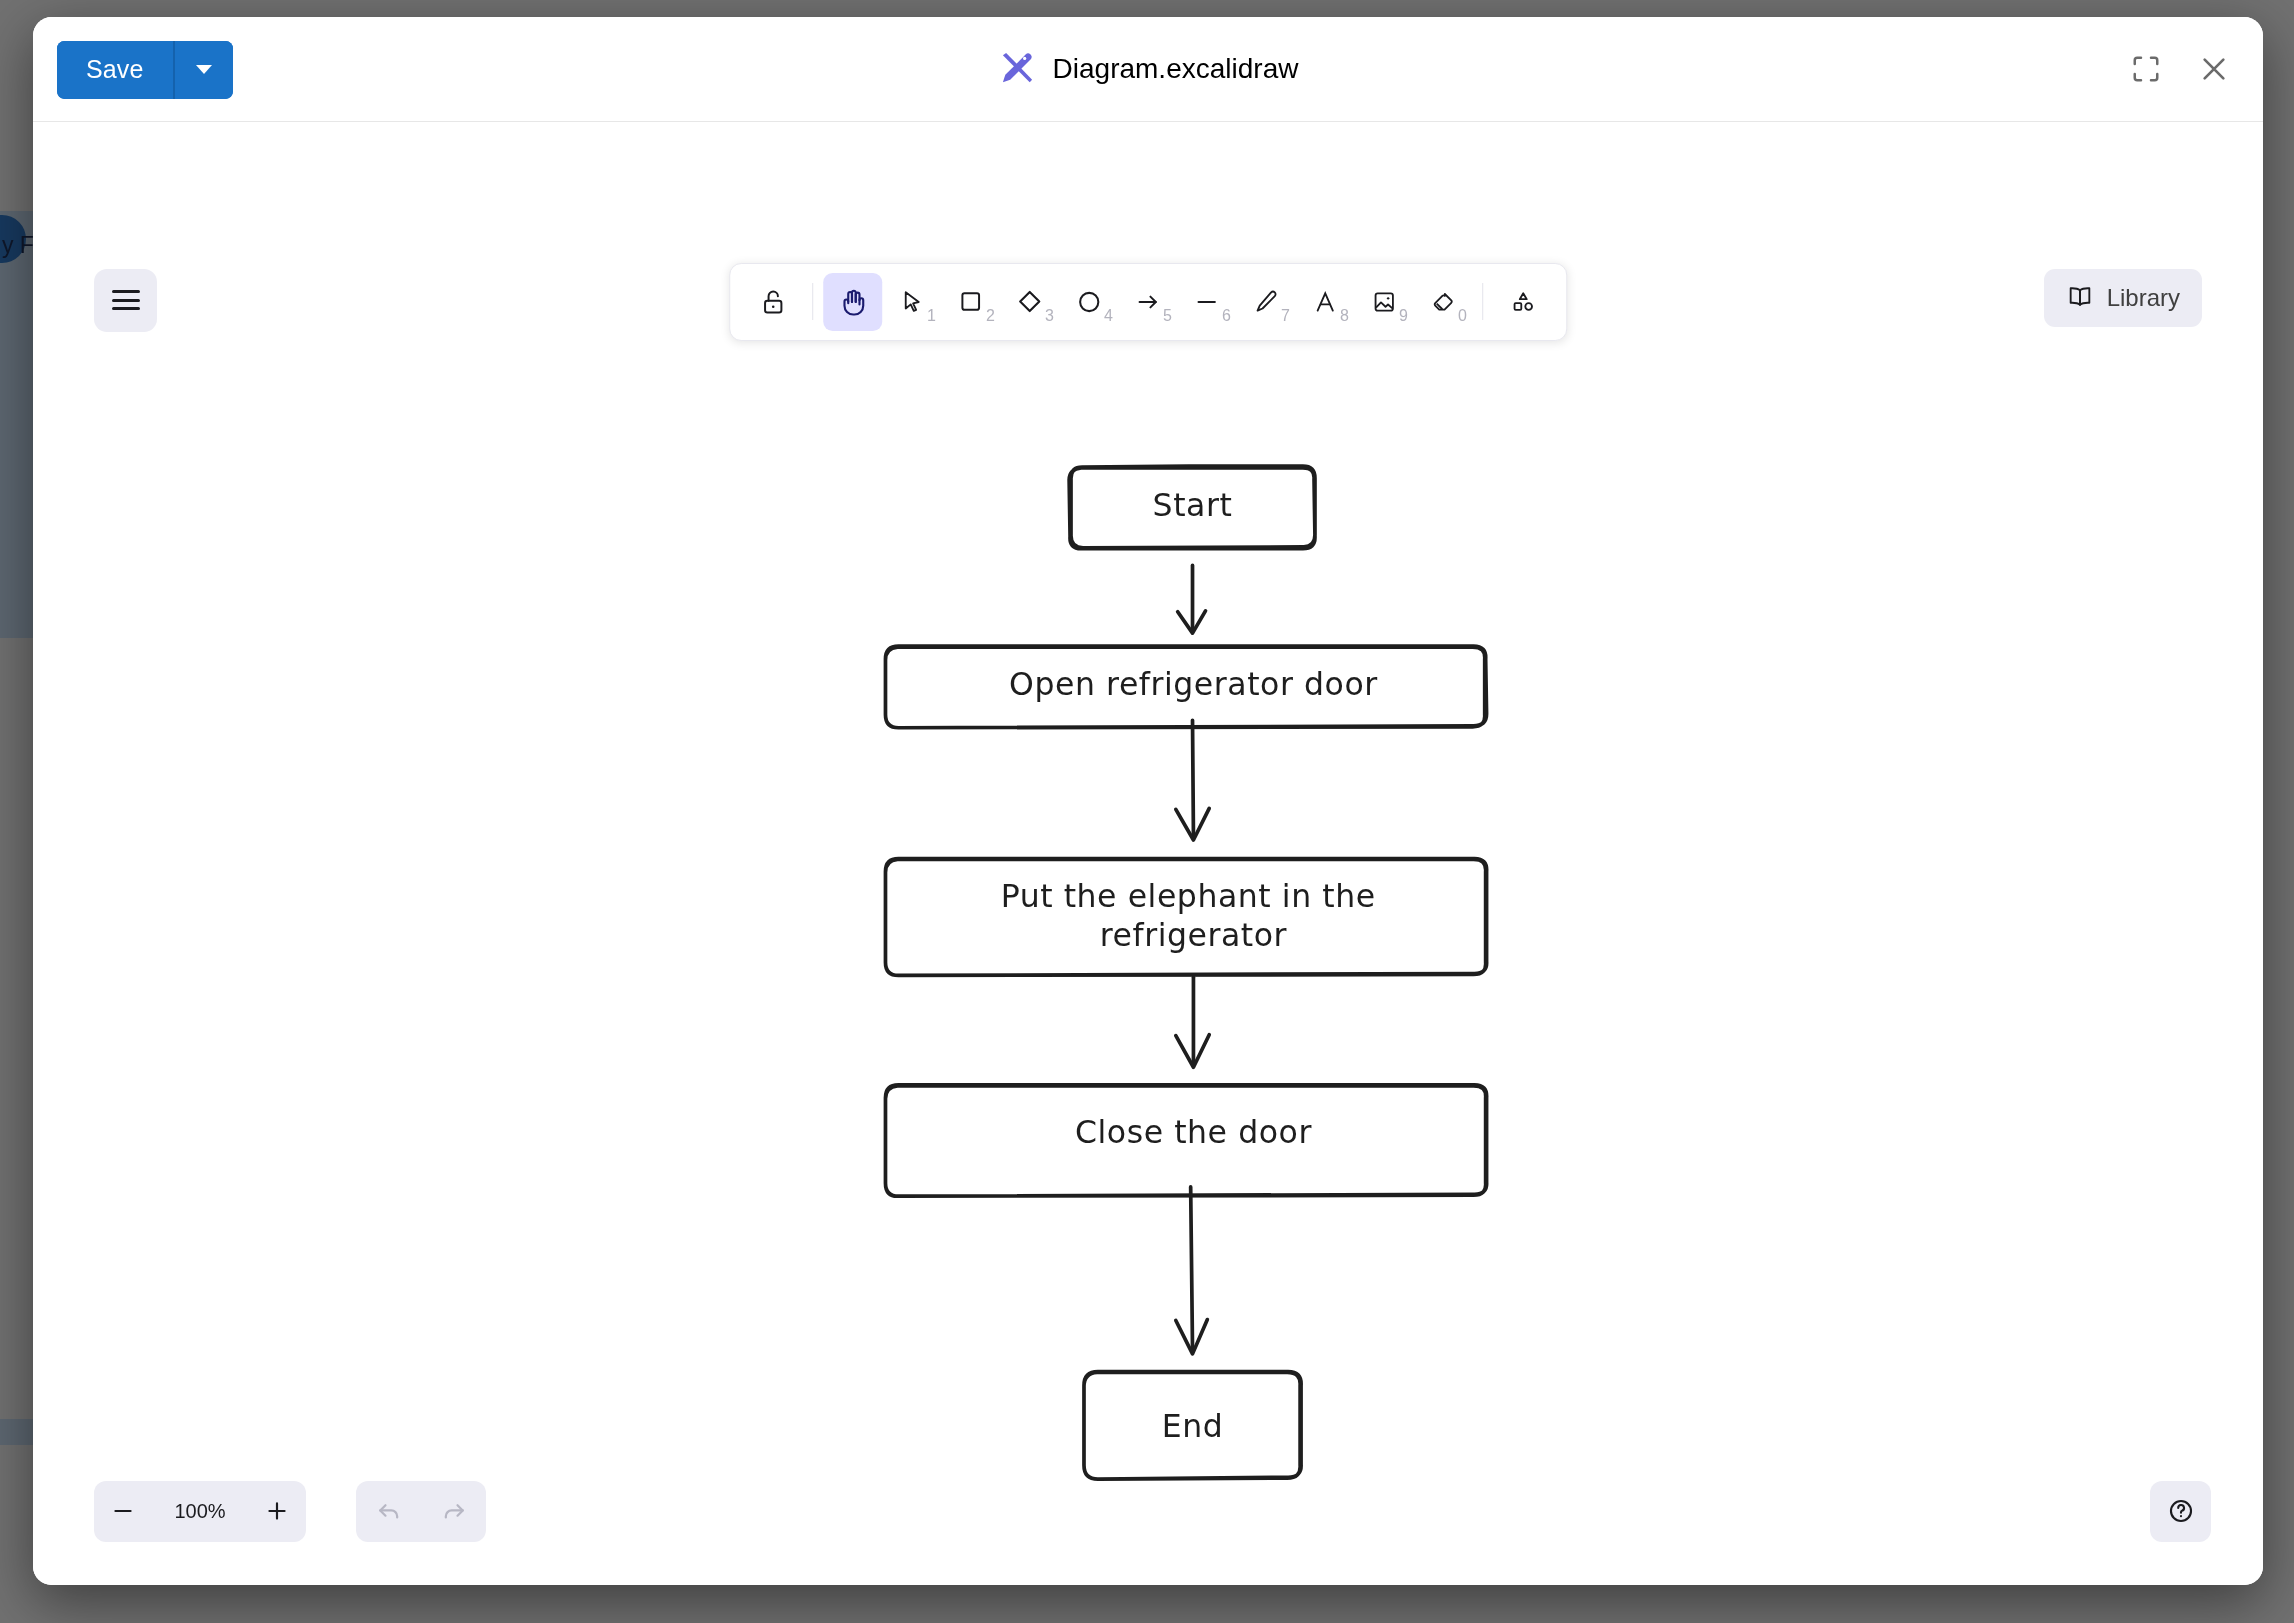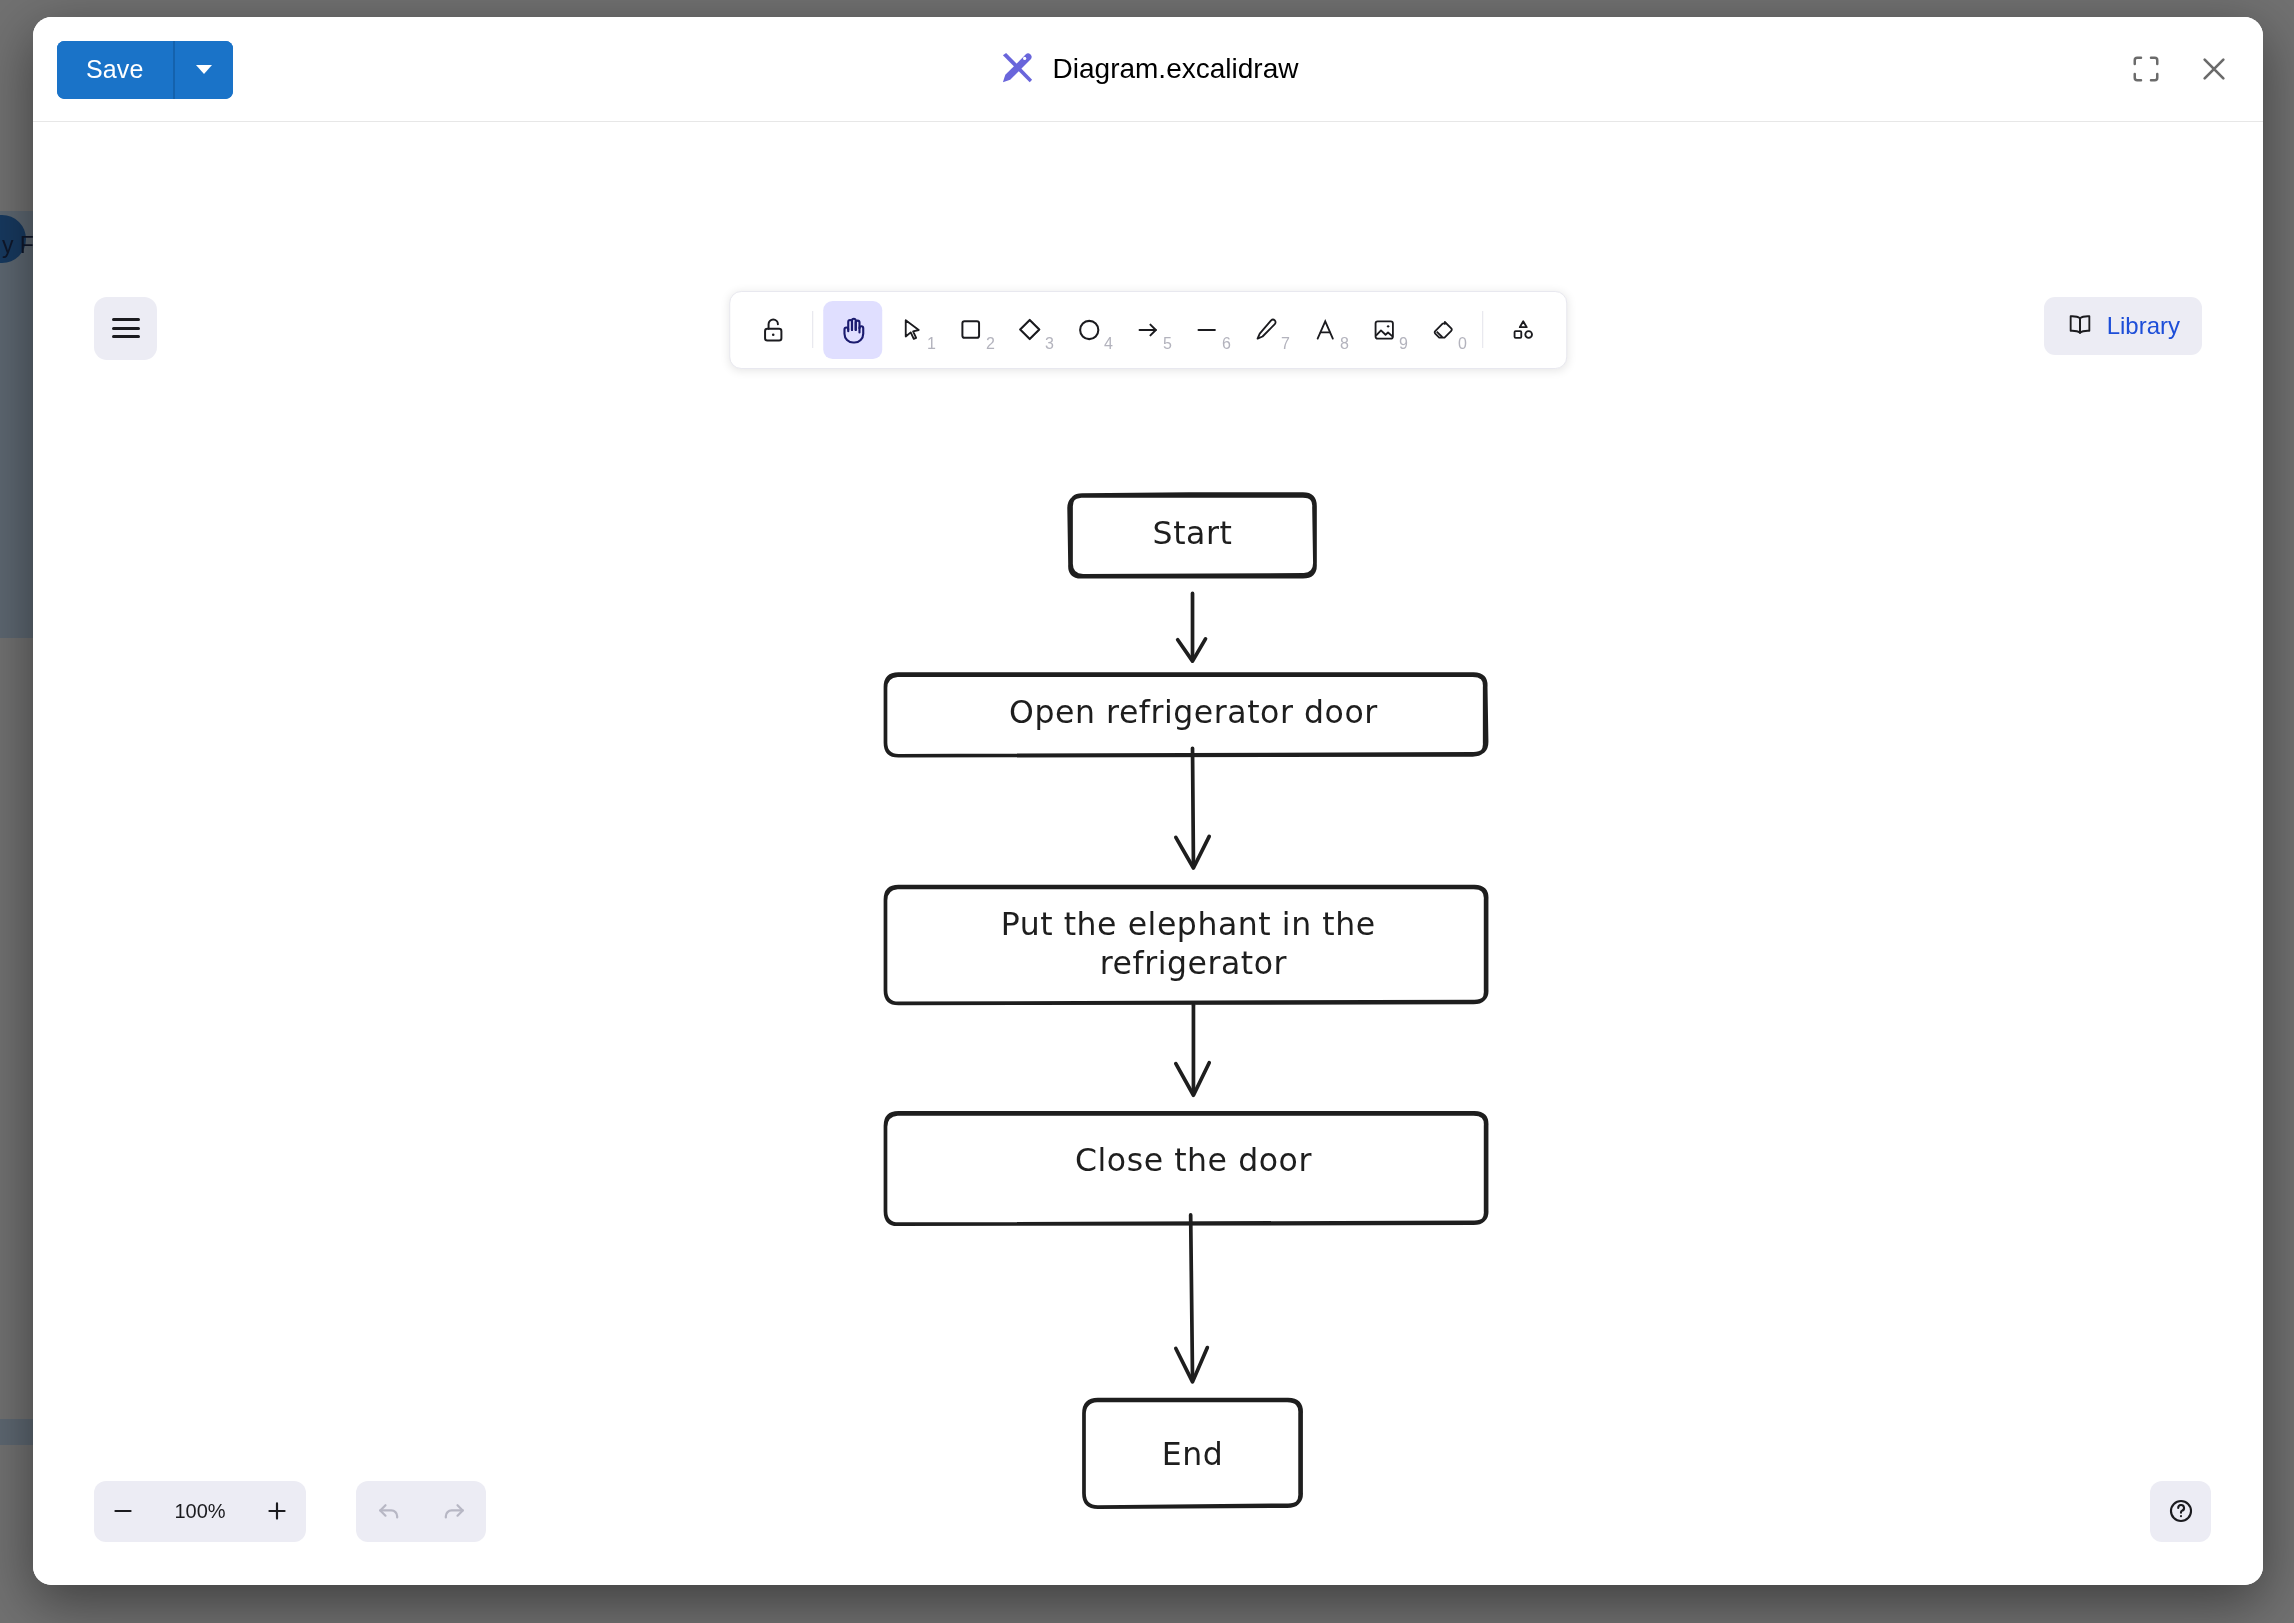--- a/index.html
+++ b/index.html
@@ -45,21 +45,21 @@
 
   
   #modal {
     position: absolute;
     left: 33px; top: 16.7px;
     width: 2230px; height: 1568px;
     background: #ffffff;
     border-radius: 18.6px;
     box-shadow: 0 16.7px 56px rgba(0,0,0,.45);
     overflow: hidden;
-    display: flex; flex-direction: column; gap: 28px;
+    display: flex; flex-direction: column;
   }
 
   
   #titlebar {
     position: relative;
     height: 105px;
     border-bottom: 0.9px solid #e7e7e7;
     flex: 0 0 105px;
     background: #fff;
   }
@@ -185,21 +185,21 @@
     right: 61px; top: 147px;
     height: 58px;
     padding: 0 22px;
     border-radius: 11px;
     background: #ececf4;
     border: none;
     display: flex; align-items: center; gap: 13px;
     cursor: pointer;
   }
   .library-btn span.lbl {
-    font-size: 24px; color: #1d4ed8;
+    font-size: 24px; color: #404040;
     font-family: "Liberation Sans", sans-serif;
   }
 
   
   .zoom-group {
     position: absolute;
     left: 61px; bottom: 43px;
     height: 61px;
     background: #ececf4;
     border-radius: 12px;

